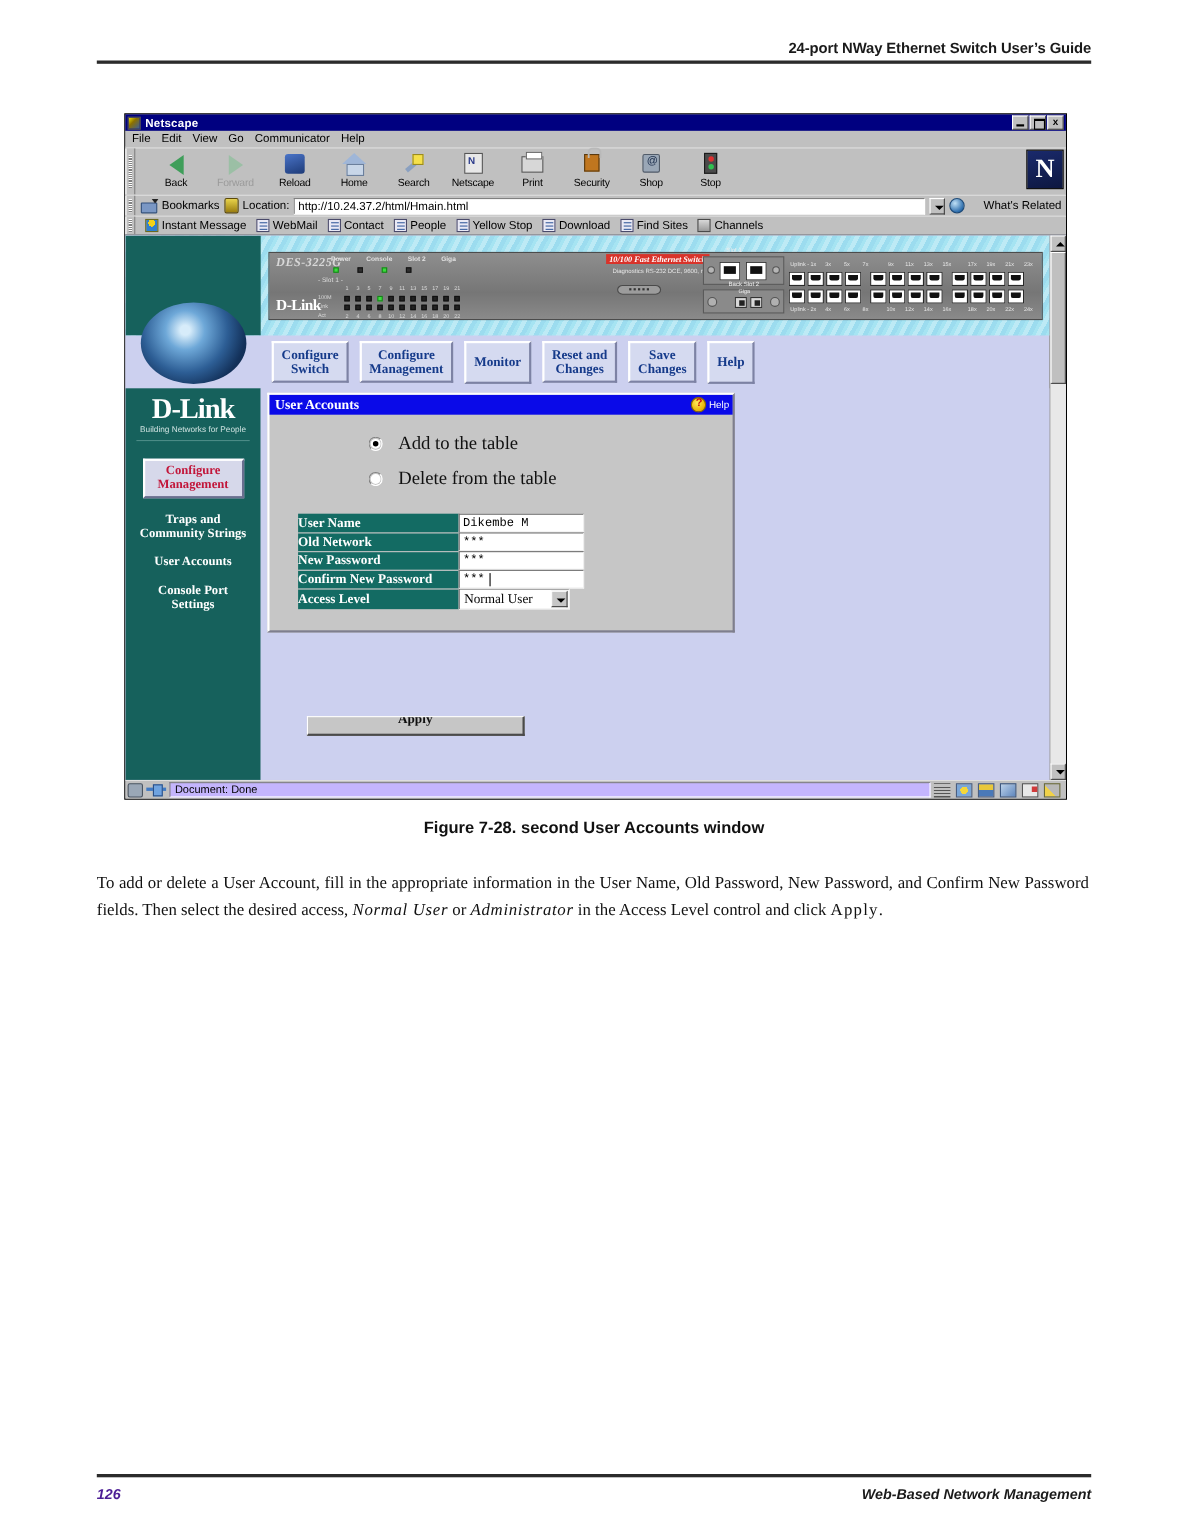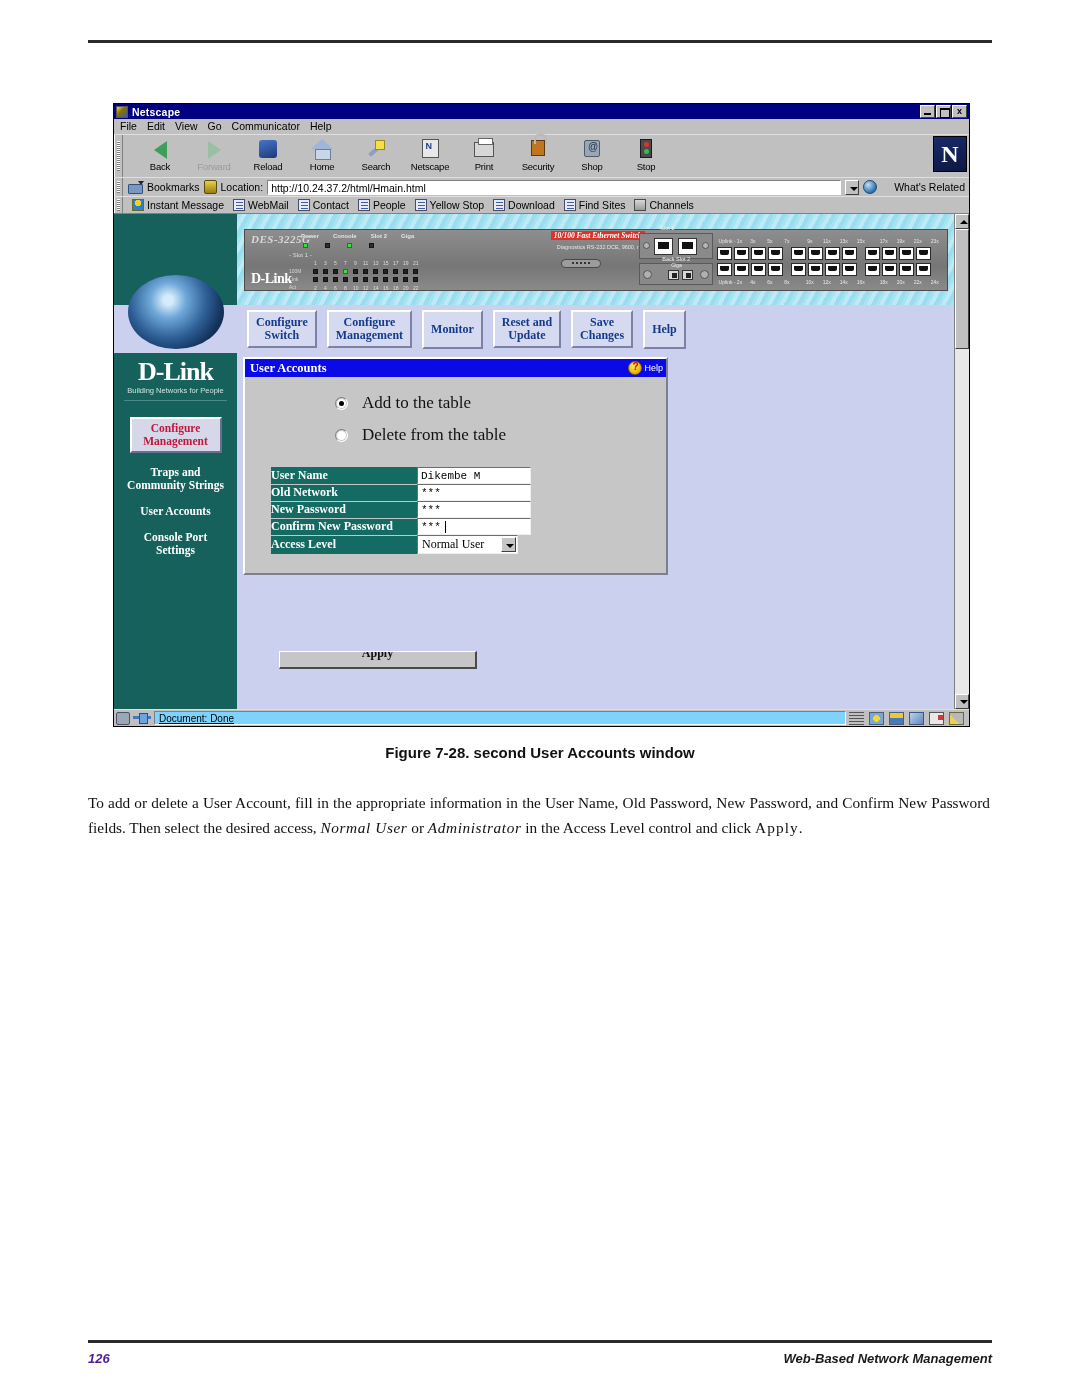--- a/index.html
+++ b/index.html
@@ -441,39 +441,40 @@
   .statusbar{
     height:17px;flex:0 0 auto;background:#c0c0c0;
     display:flex;align-items:center;gap:3px;padding:0 2px;
     border-top:1px solid #dfdfdf;
   }
   .st-lock{width:14px;height:13px;background:#9aa7b6;border:1px solid #4a5562;border-radius:2px;}
   .st-conn{width:18px;height:12px;position:relative;}
   .st-conn::before{content:"";position:absolute;left:0;top:4px;width:18px;height:3px;background:#3f79c4;}
   .st-conn::after{content:"";position:absolute;left:6px;top:1px;width:7px;height:9px;background:#6fa3e0;border:1px solid #2a4f86;}
   .st-msg{
-    flex:1;height:14px;background:#7dd3fc;
+    flex:1;height:14px;background:#c4b5fd;
     border-top:1px solid #808080;border-left:1px solid #808080;
     border-right:1px solid #fff;border-bottom:1px solid #fff;
-    font-size:10px;line-height:13px;padding-left:4px;color:#000;text-decoration:underline;
+    font-size:10px;line-height:13px;padding-left:4px;color:#000;
   }
   .st-icons{display:flex;align-items:center;gap:5px;padding-right:3px;}
   .sti{width:15px;height:13px;}
   .sti.lines{background:repeating-linear-gradient(#555 0 1px,transparent 1px 3px);}
   .sti.mail{background:radial-gradient(circle at 50% 50%,#f3d63a 0 40%,transparent 41%),linear-gradient(#7aa6d8,#7aa6d8);border:1px solid #4a5e80;}
   .sti.dl{background:linear-gradient(#e9c83a 0 50%,#4a79b8 50%);border:1px solid #4a5e80;}
   .sti.news{background:linear-gradient(135deg,#bcd2ea,#5f86bc);border:1px solid #3d5880;}
   .sti.comp{background:#e8e8e8;border:1px solid #555;position:relative;}
   .sti.comp::after{content:"";position:absolute;left:8px;top:2px;width:5px;height:5px;background:#d03a3a;}
   .sti.pen{background:linear-gradient(45deg,#f0d24a 40%,#b8b8b8 41%);border:1px solid #6a6a3a;}
 </style>
 </head>
 <body>
 
 <div class="page-header">
+  <div class="hdr-text">24-port NWay Ethernet Switch User’s Guide</div>
   <div class="rule"></div>
 </div>
 
 <div class="browser">
 
   <div class="titlebar">
     <div class="tb-icon"></div>
     <div class="tb-title">Netscape</div>
     <div class="tb-btns">
       <div class="tb-btn min"></div>
@@ -825,21 +826,21 @@
         </div>
       </div>
 
       <div class="navstrip">
         <div class="navbtn" style="white-space:pre-line">Configure
 Switch</div>
         <div class="navbtn" style="white-space:pre-line">Configure
 Management</div>
         <div class="navbtn" style="white-space:pre-line;padding-top:11px;padding-bottom:11px">Monitor</div>
         <div class="navbtn" style="white-space:pre-line">Reset and
-Update</div>
+Changes</div>
         <div class="navbtn" style="white-space:pre-line">Save
 Changes</div>
         <div class="navbtn" style="white-space:pre-line;padding-top:11px;padding-bottom:11px">Help</div>
       </div>
 
       <div class="lower">
 
         <div class="sidebar">
           <div class="sb-top">
               <div class="sb-globe"></div>

